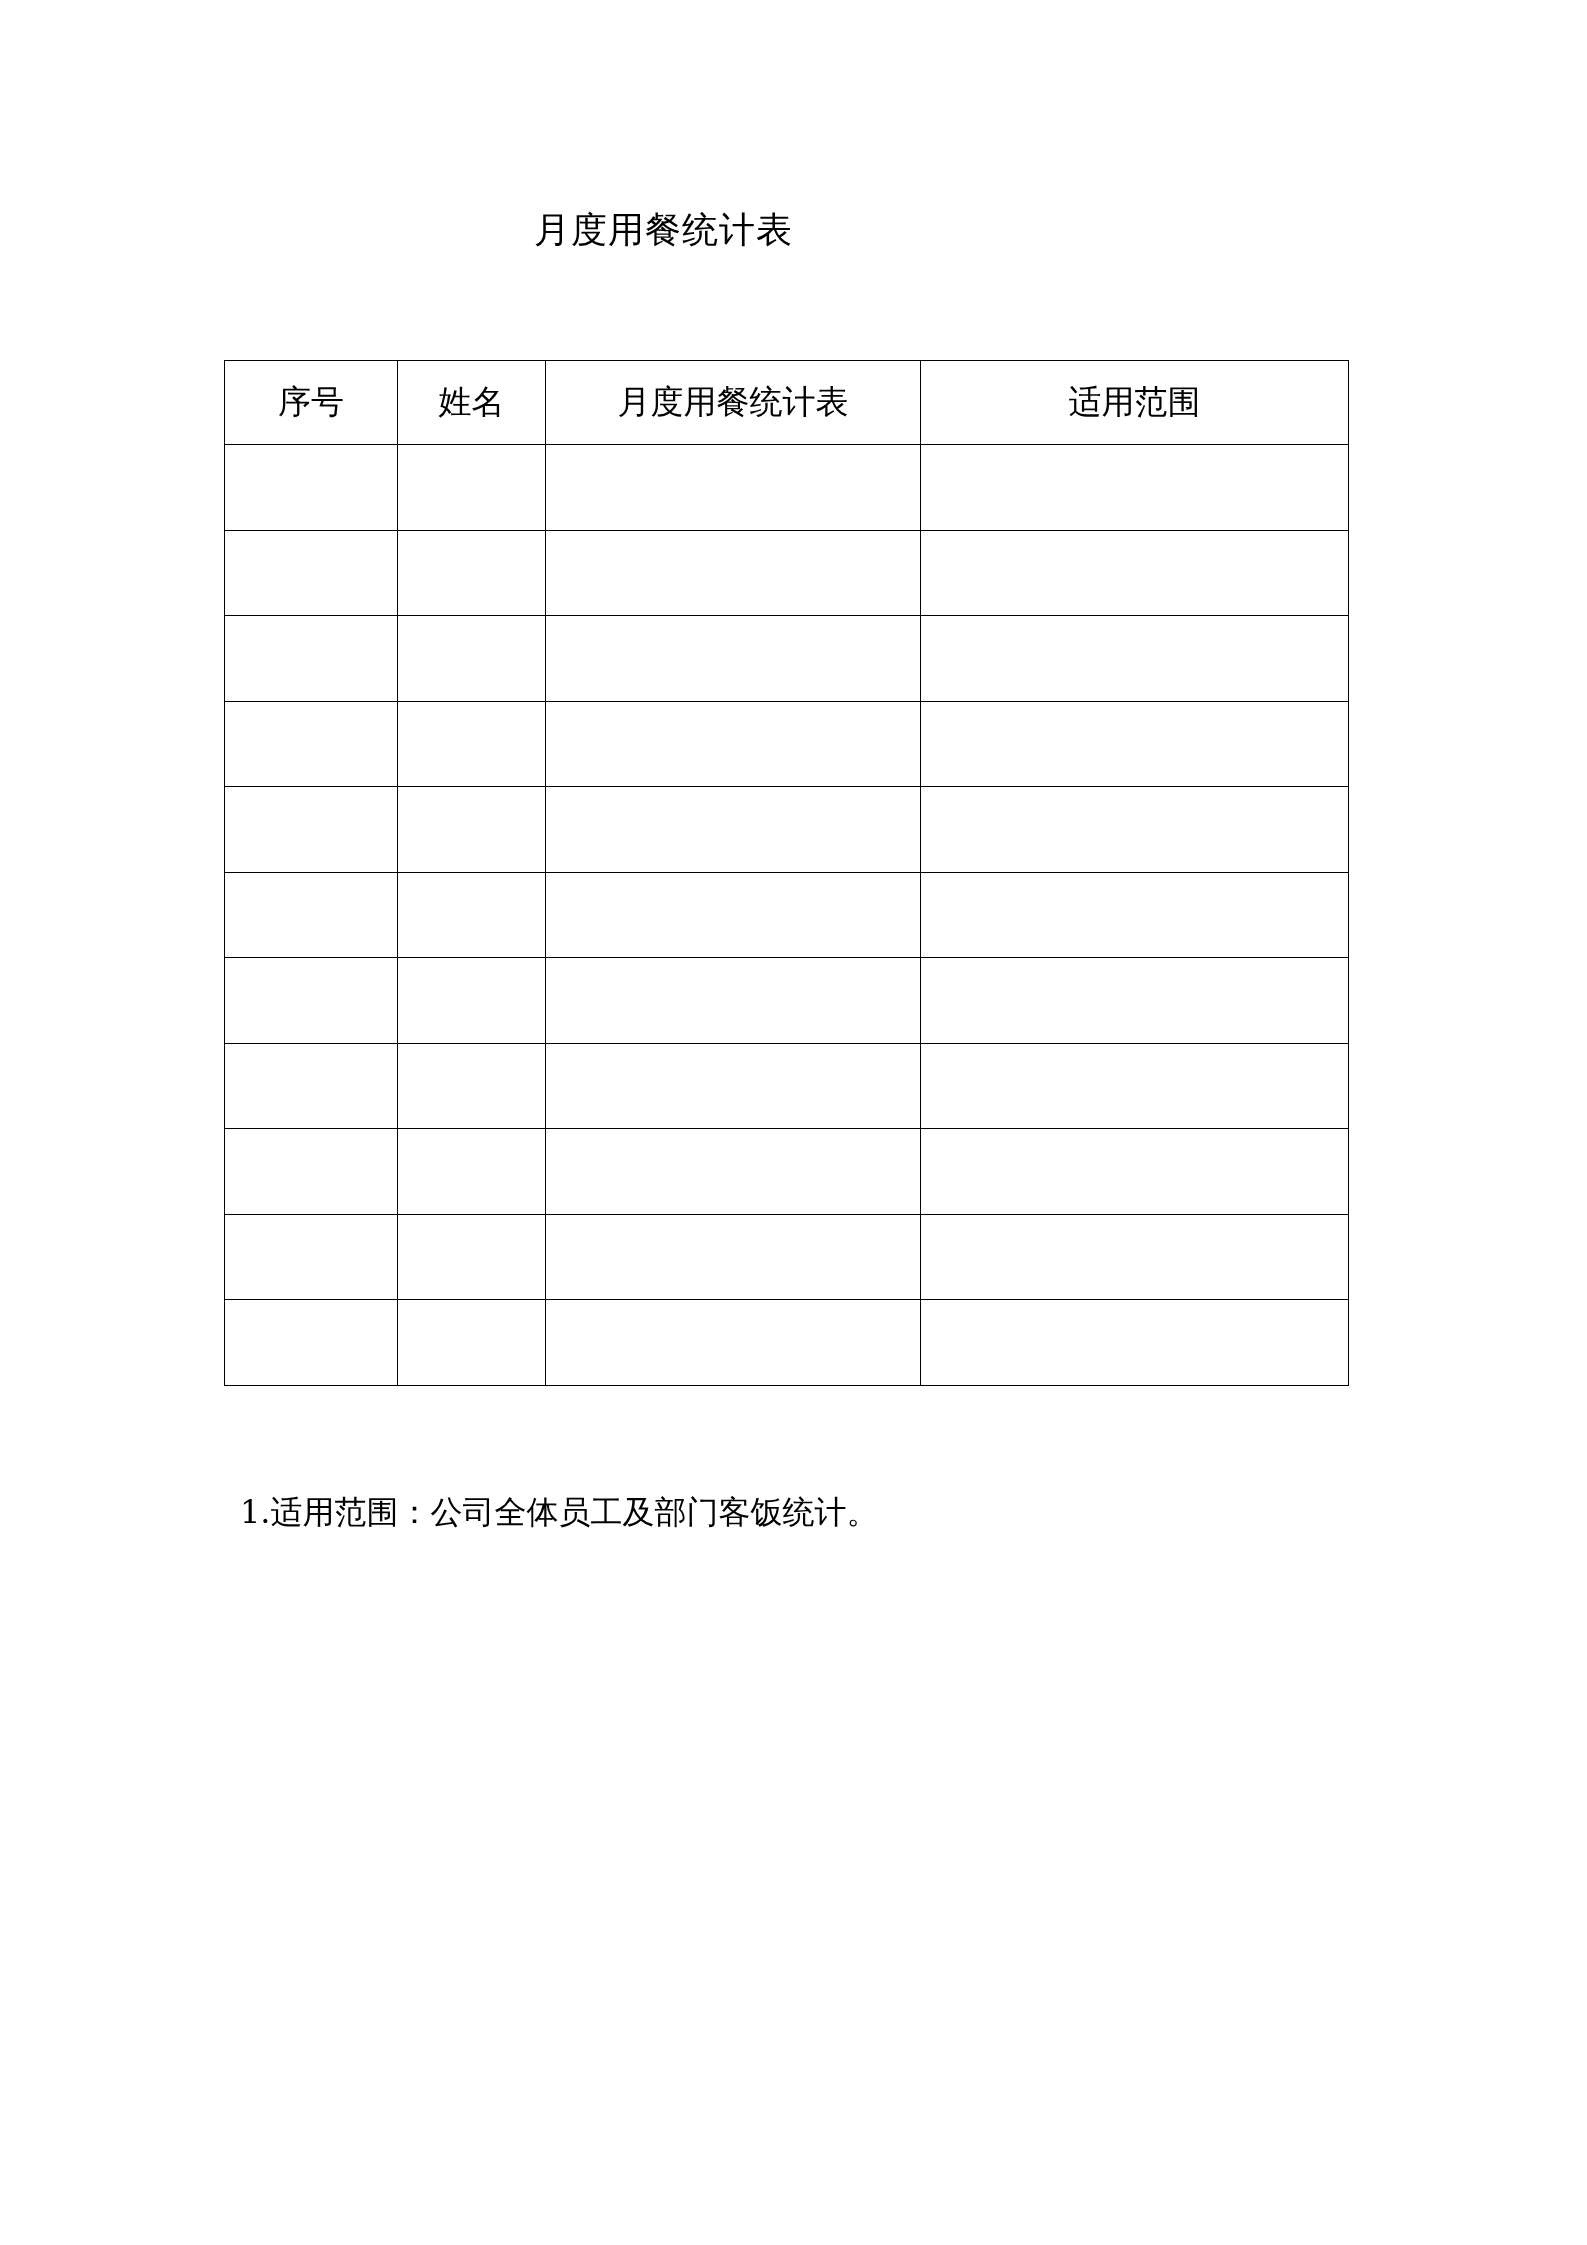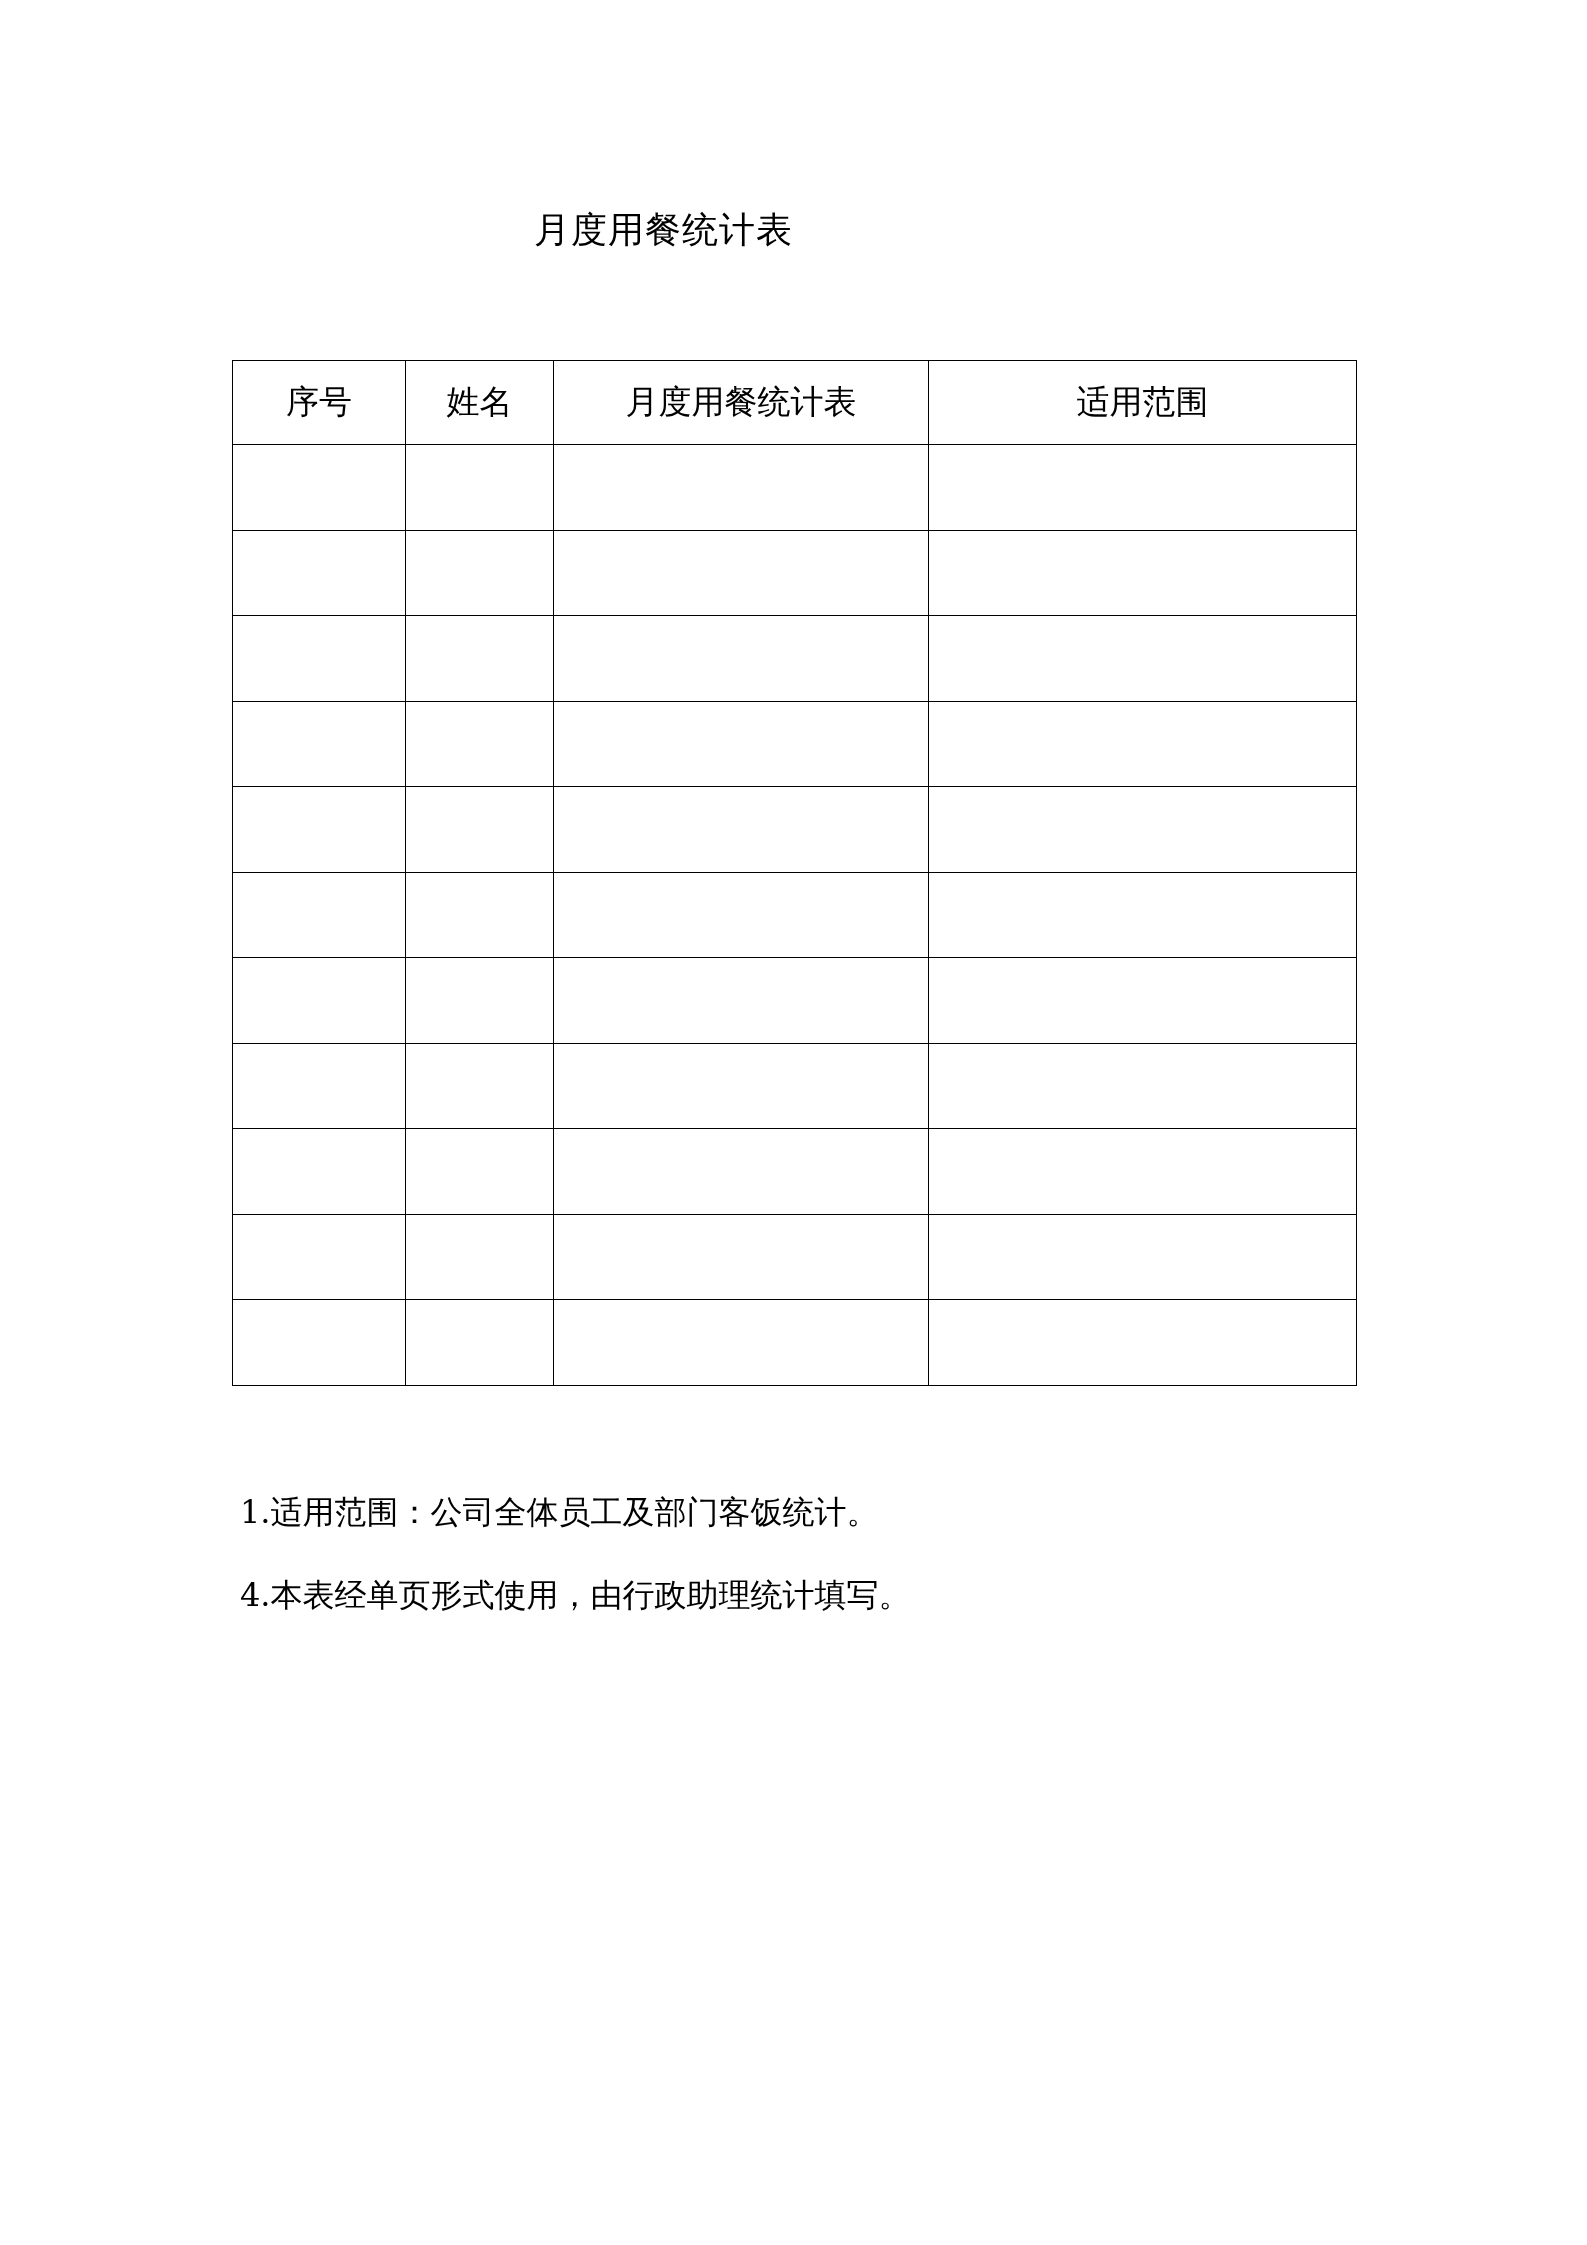--- a/index.html
+++ b/index.html
@@ -22,21 +22,21 @@
       width: 1327px;
       text-align: center;
       font-size: 36px;
       font-family: "DejaVu Sans", "Liberation Sans", sans-serif;
       letter-spacing: 1px;
       line-height: 50px;
     }
     .stats-table {
       position: absolute;
       top: 360px;
-      left: 232px;
+      left: 224px;
       width: 1124px;
       border-collapse: collapse;
       table-layout: fixed;
     }
     .stats-table th, .stats-table td {
       border: 1.5px solid #000000;
       padding: 0;
       text-align: center;
       vertical-align: middle;
     }
@@ -149,14 +149,13 @@
         <td></td>
         <td></td>
         <td></td>
         <td></td>
       </tr>
     </tbody>
 </table>
 
 <div class="notes">
   <p class="note">1.适用范围：公司全体员工及部门客饭统计。</p>
-  <p class="note">4.本表经单页形式使用，由行政助理统计填写。</p>
 </div>
 
 </body></html>

